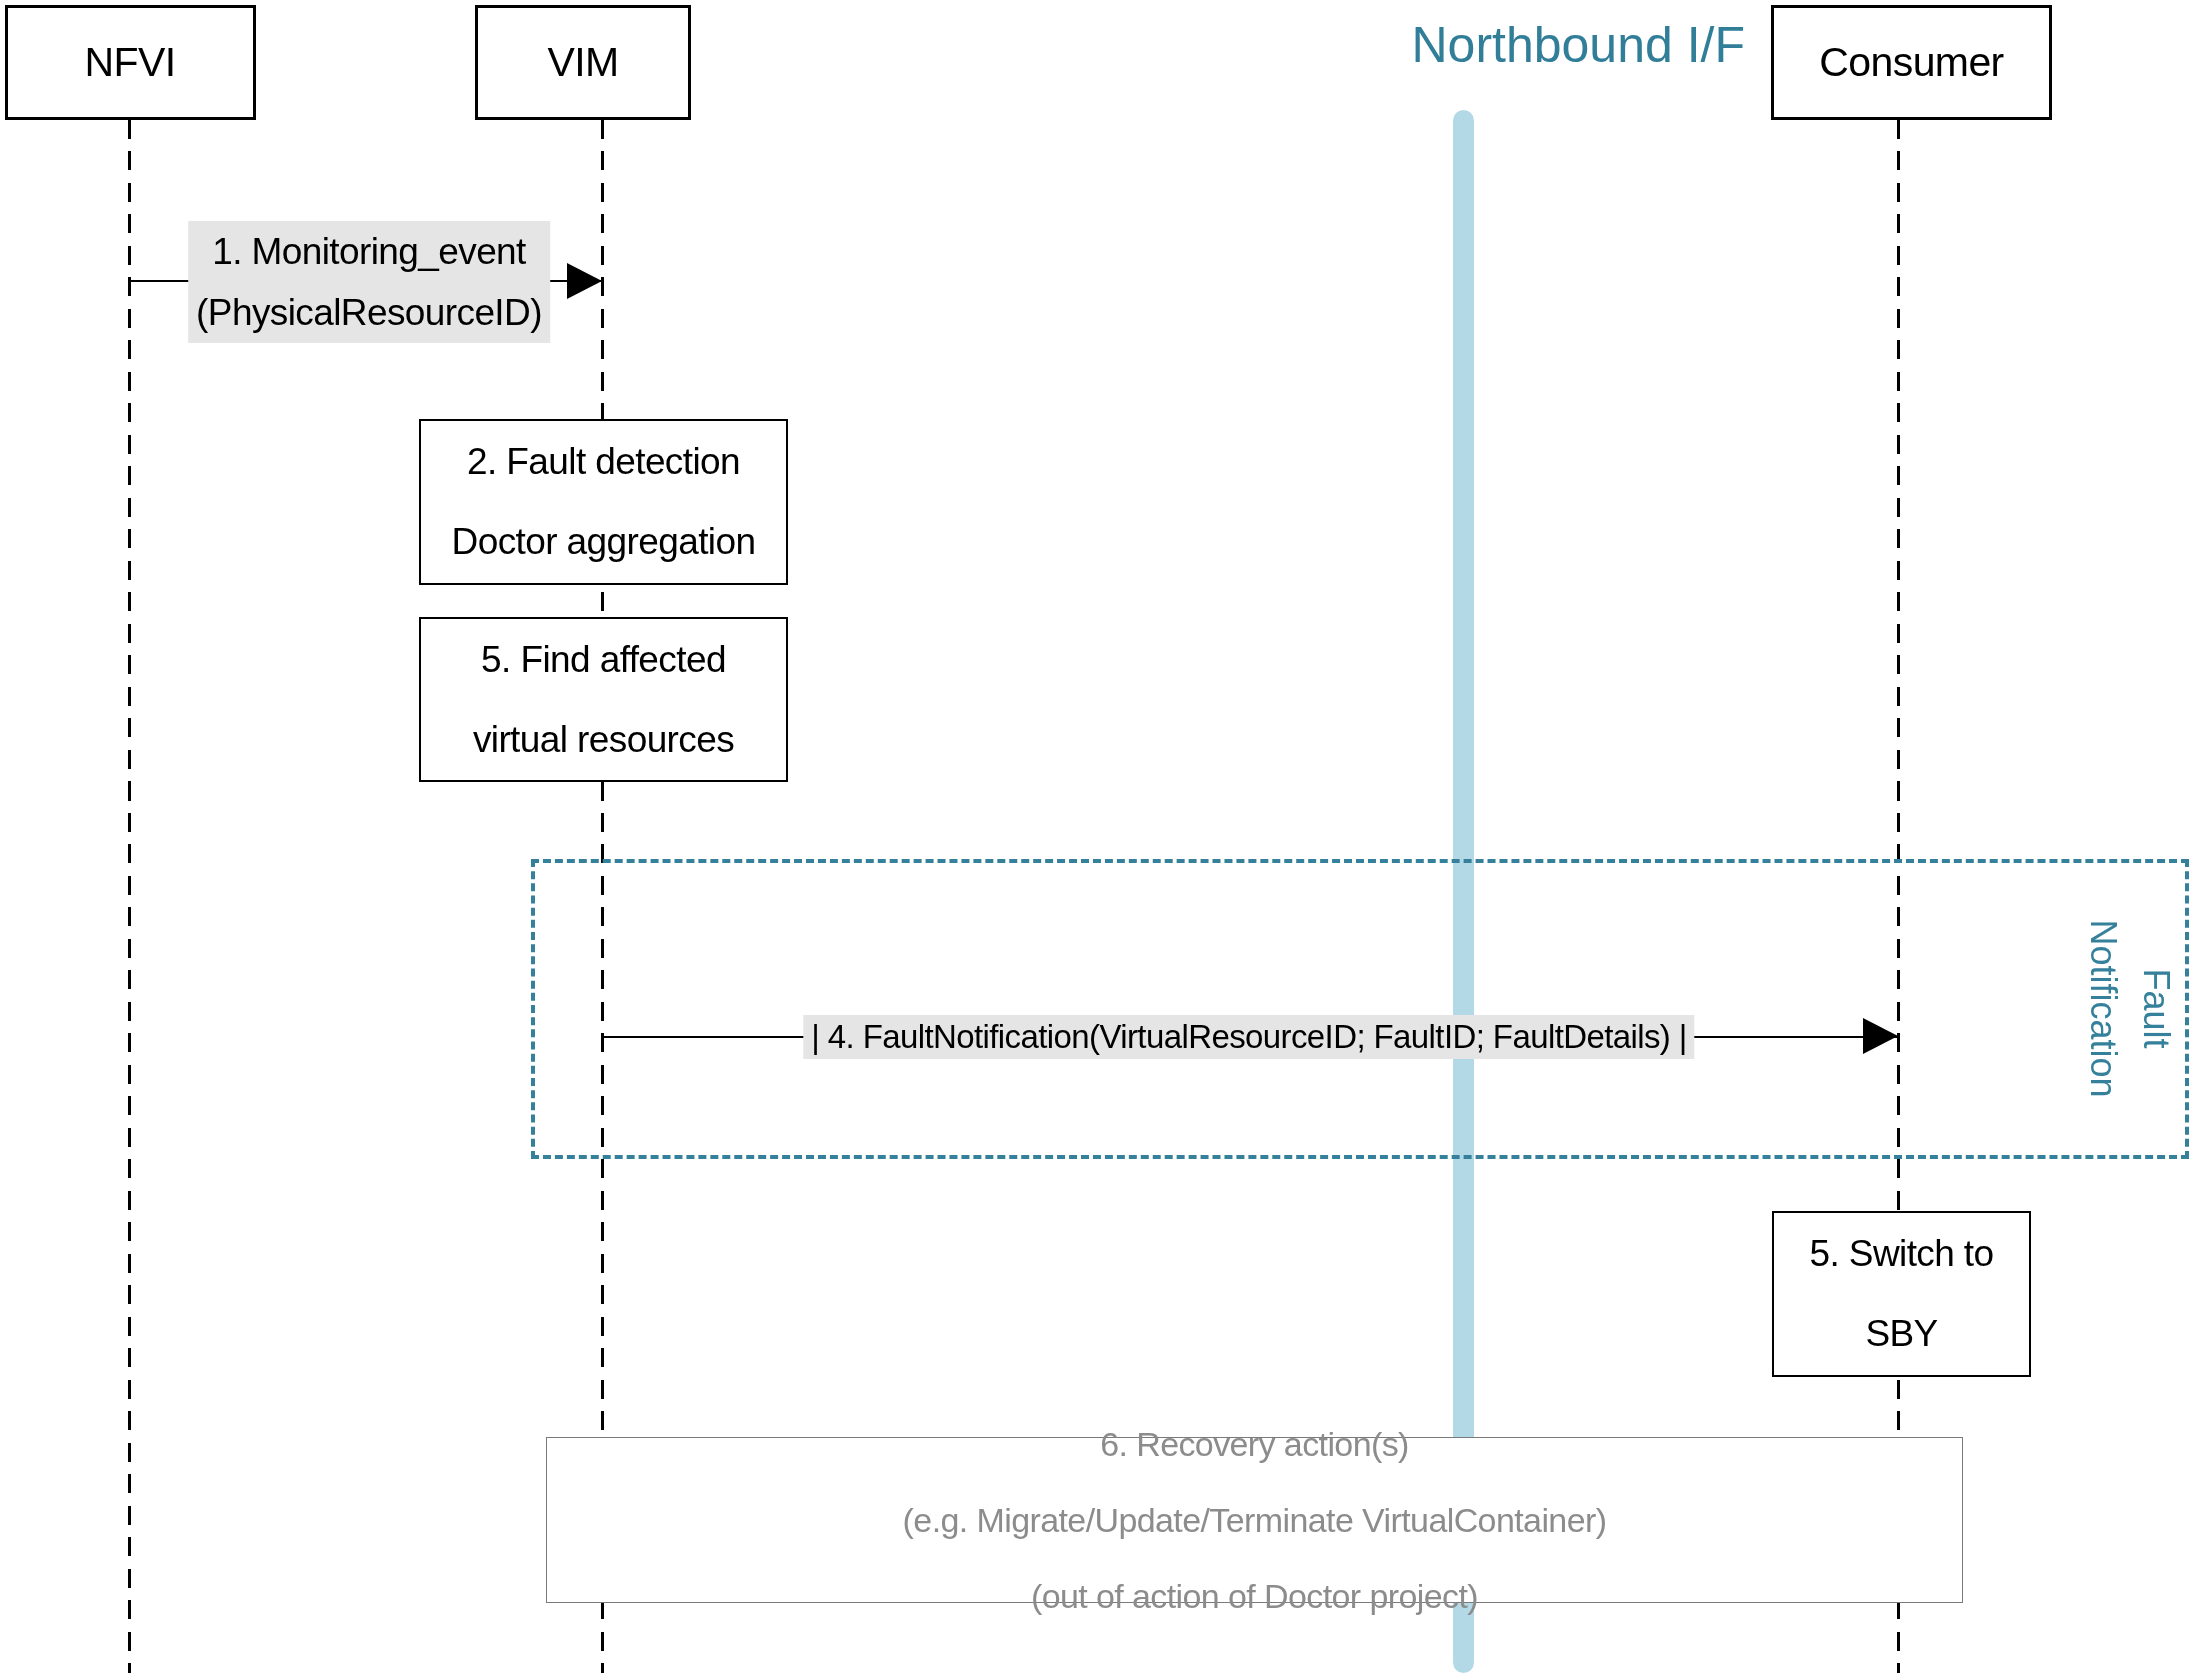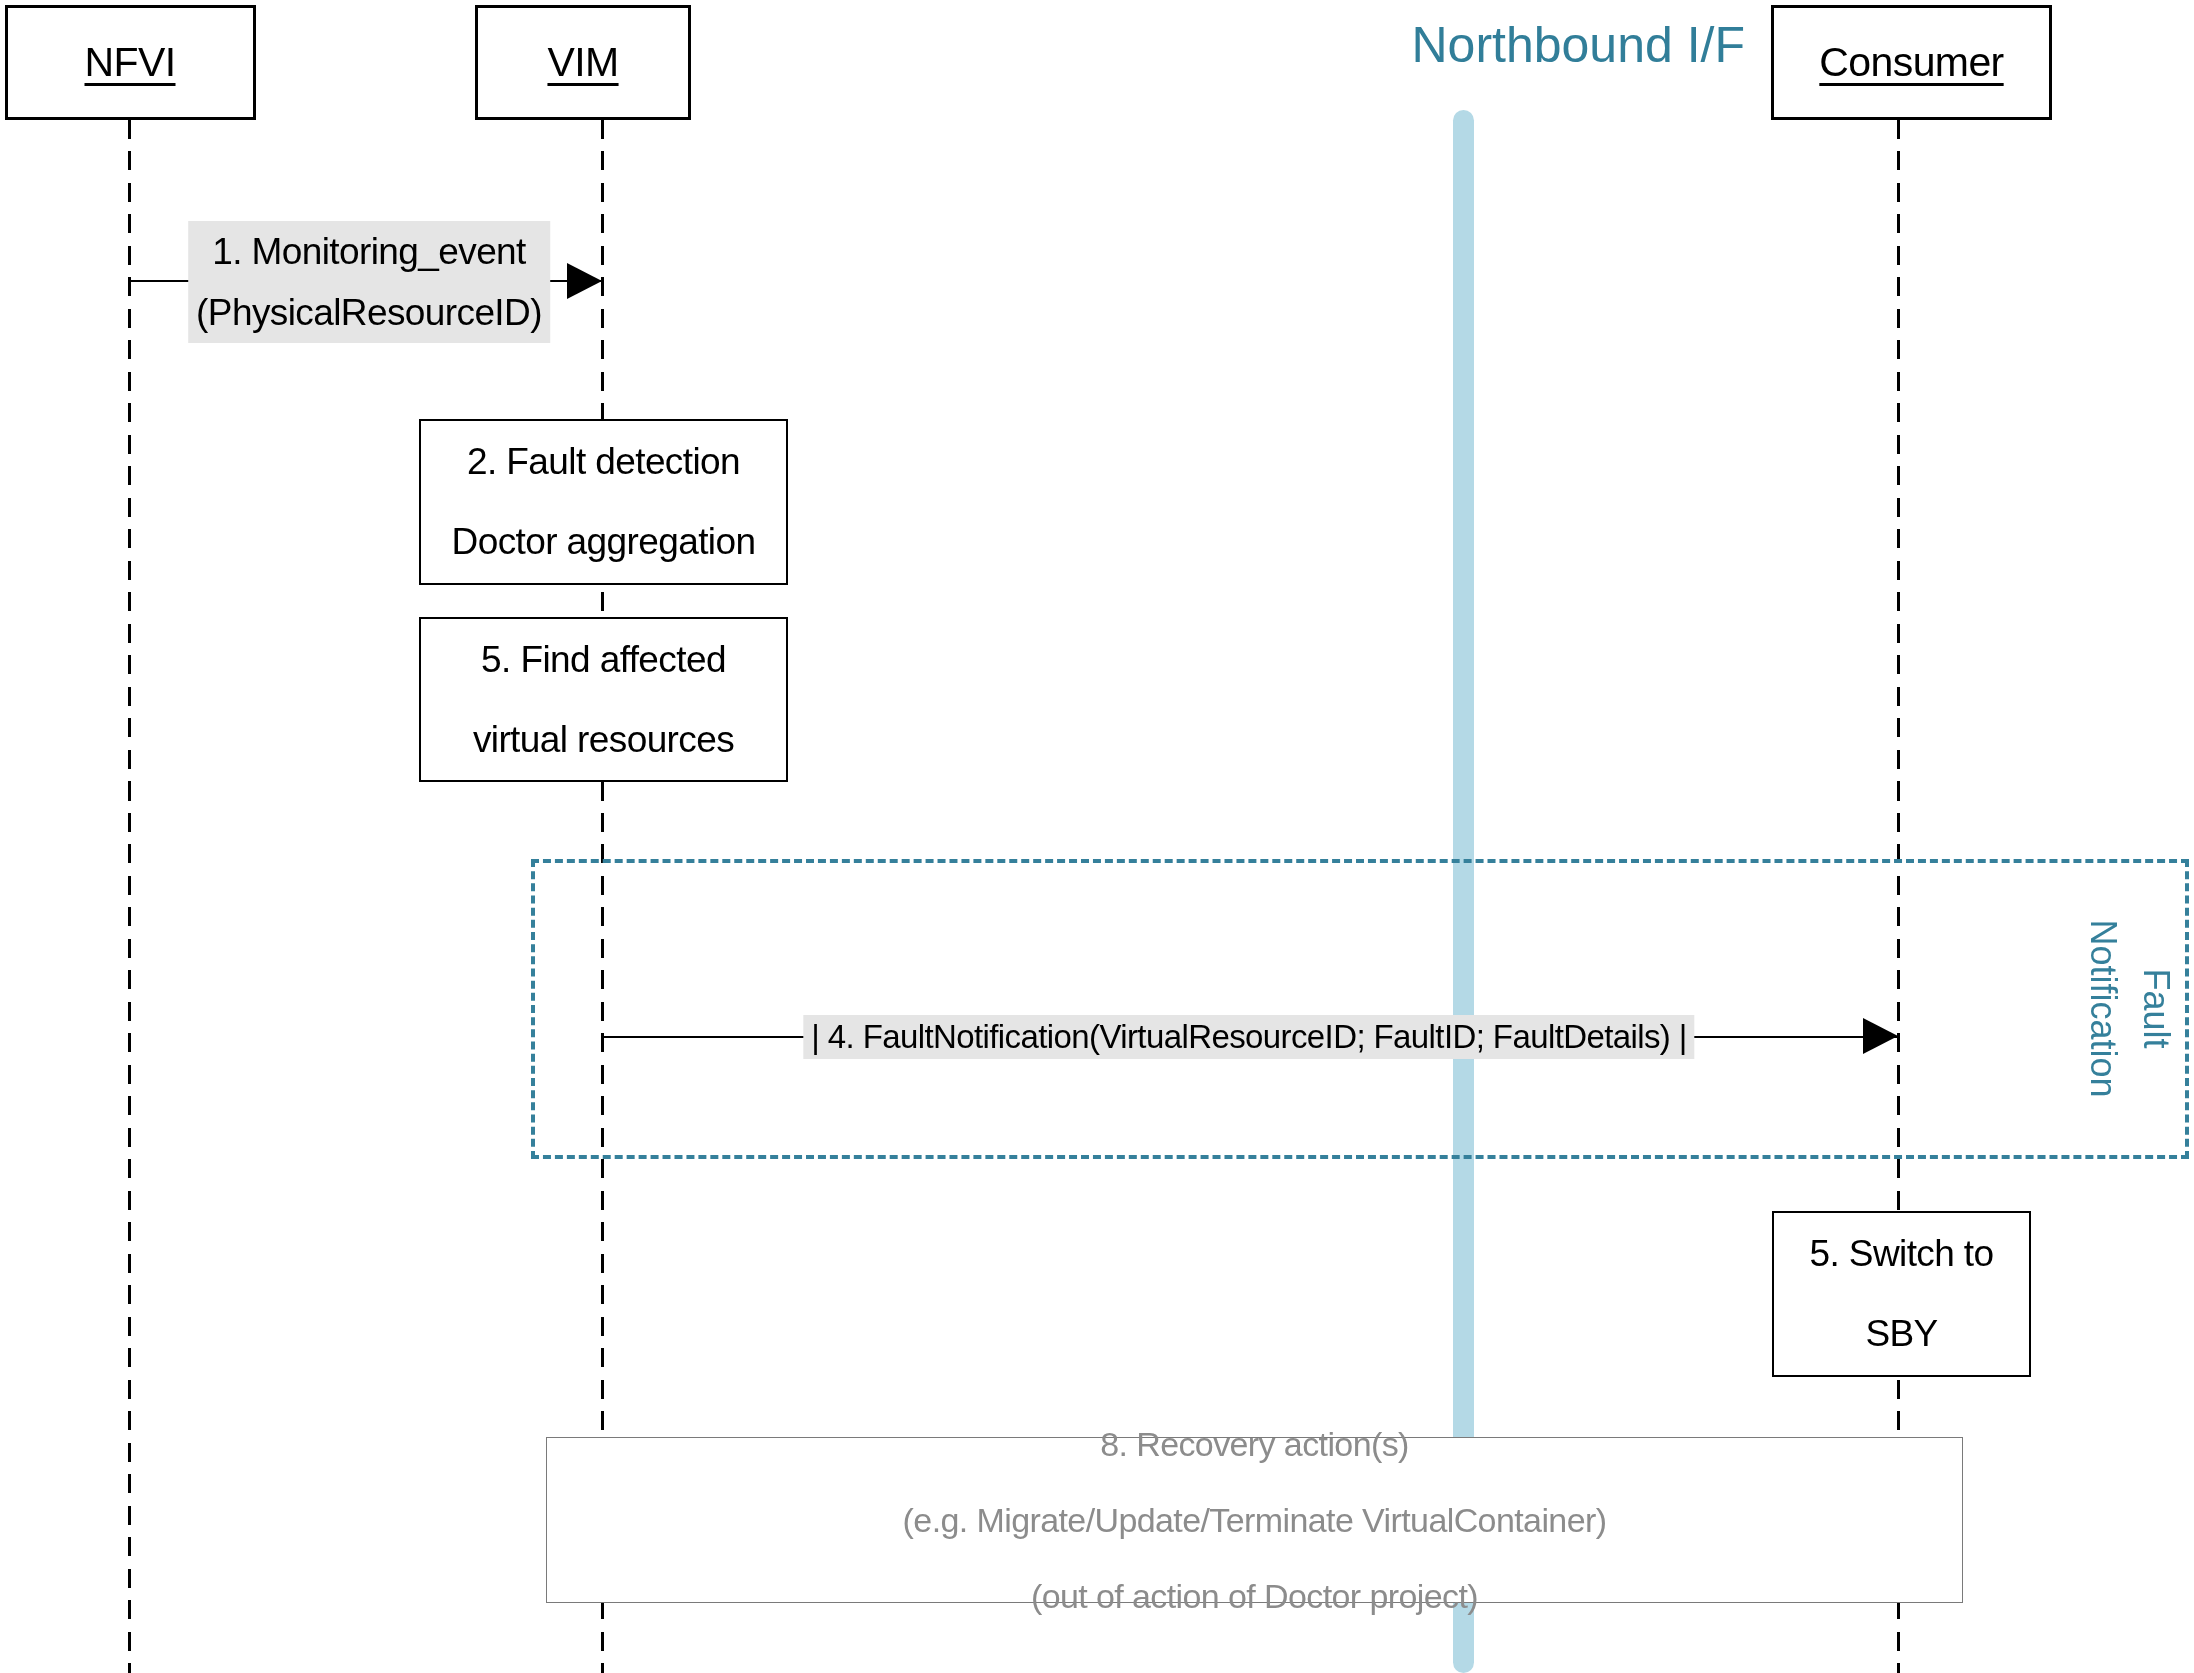--- a/index.html
+++ b/index.html
@@ -23,21 +23,20 @@
     box-sizing: border-box;
     display: flex;
     align-items: center;
     justify-content: center;
     z-index: 5;
   }
   .actor-name {
     font-size: 41px;
     color: #000;
     letter-spacing: -0.6px;
-    text-decoration: underline;
     text-underline-offset: 6.8px;
     text-decoration-thickness: 2.8px;
   }
   #actor-nfvi     { left: 4.5px;    width: 251px; }
   #actor-vim      { left: 475px;  width: 216px; }
   #actor-consumer { left: 1771px; width: 281px; }
 
   
   #nb-title {
     left: 1182px; top: 15.8px; width: 563px;
@@ -200,19 +199,19 @@
     <div>5. Find affected</div>
     <div>virtual resources</div>
   </div>
 
   <div class="activity-box" id="box5">
     <div>5. Switch to</div>
     <div>SBY</div>
   </div>
 
   <div class="activity-box" id="box6">
-    <div>8. Recovery action(s)</div>
+    <div>6. Recovery action(s)</div>
     <div>(e.g. Migrate/Update/Terminate VirtualContainer)</div>
     <div>(out of action of Doctor project)</div>
   </div>
 
 </div>
 
 
 </body></html>

